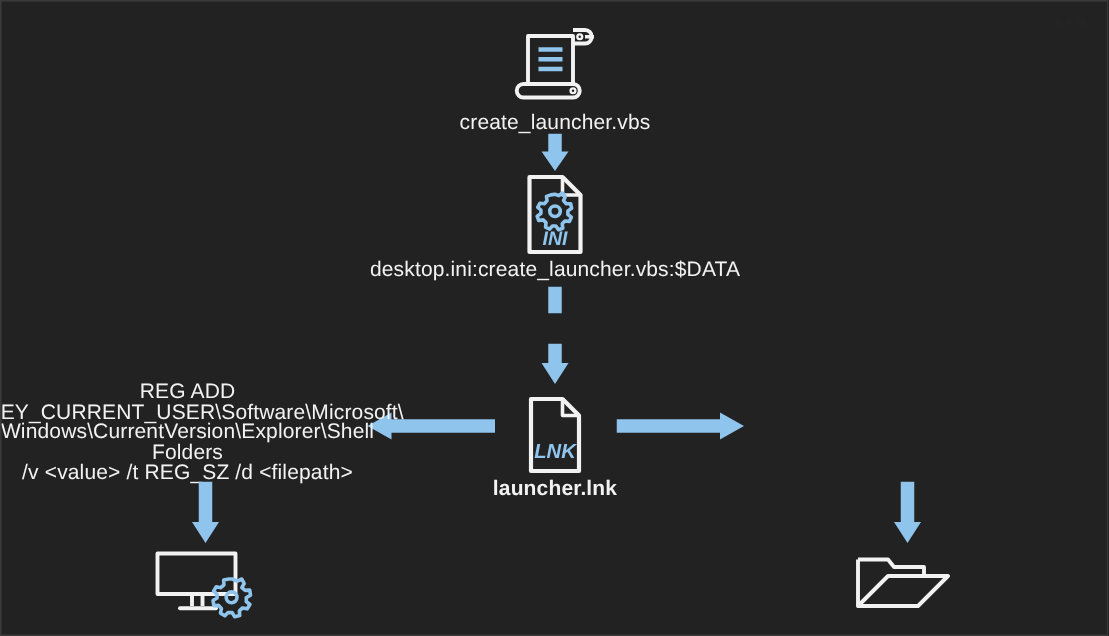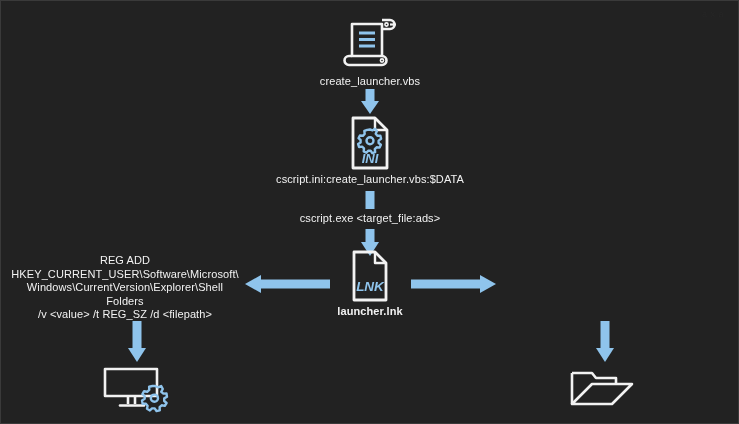--- a/index.html
+++ b/index.html
@@ -18,21 +18,21 @@
     font-family: "Liberation Sans", sans-serif;
     color: #f0f0f0;
   }
   .node {
     position: absolute;
     display: flex;
     flex-direction: column;
     align-items: center;
   }
   .label {
-    font-size: 11px;
+    font-size: 14px;
     line-height: 13.5px;
     color: #f2f2f2;
     text-align: center;
     letter-spacing: 0.1px;
     white-space: pre;
   }
   .label.multi { white-space: pre-line; }
   .icon-wrap {
     display: block;
     line-height: 0;
@@ -93,41 +93,38 @@
         <path d="M9 3 h22 l12 12 v38 h-34 z" fill="none" stroke="#f2f2f2" stroke-width="2.8" stroke-linejoin="round"></path>
         <path d="M31 3 v12 h12" fill="none" stroke="#f2f2f2" stroke-width="2.4" stroke-linejoin="round"></path>
 
         <g transform="translate(26,25)">
           <path d="M0 -10.5 L2.6 -9.6 L4.9 -11.3 L6.9 -9.0 L5.7 -6.3 L7.4 -4.2 L10.4 -4.2 L11.1 -1.2 L8.6 0.6 L8.6 3.0 L10.9 4.8 L9.6 7.6 L6.6 7.3 L4.8 9.2 L5.2 12.2 L2.3 13.2 L0.6 10.7 L-1.8 10.7 L-3.6 12.8 L-6.3 11.4 L-6.0 8.4 L-7.9 6.6 L-10.9 7.0 L-11.9 4.1 L-9.4 2.4 L-9.4 0.0 L-11.5 -1.8 L-10.1 -4.5 L-7.1 -4.2 L-5.3 -6.1 L-5.7 -9.1 L-2.8 -10.1 Z" fill="none" stroke="#8fc4ec" stroke-width="2.4" stroke-linejoin="round"></path>
           <circle cx="0" cy="0.8" r="3.5" fill="none" stroke="#8fc4ec" stroke-width="2.4"></circle>
         </g>
         <text x="26" y="48" text-anchor="middle" font-family="'Liberation Sans', sans-serif" font-size="13" font-weight="bold" fill="#8fc4ec">INI</text>
       </svg>
     </span>
-    <div class="label" style="margin-top:2px;">cscript.ini:create_launcher.vbs:$DATA</div>
+    <div class="label" style="margin-top:2px;">desktop.ini:create_launcher.vbs:$DATA</div>
   </div>
 
   <div class="conn" style="left:364px; top:190px;">
     <svg width="10" height="18" viewBox="0 0 10 18">
       <path d="M5 0 v18" stroke="#8fc4ec" stroke-width="9" fill="none"></path>
     </svg>
   </div>
 
-  <div class="node" style="left:269px; top:211px; width:200px;">
-    <div class="label">cscript.exe &lt;target_file:ads&gt;</div>
-  </div>
 
   <div class="conn" style="left:357px; top:228px;">
     <svg width="24" height="28" viewBox="0 0 24 28">
       <path d="M12 0 v14" stroke="#8fc4ec" stroke-width="9" fill="none"></path>
       <path d="M3 13 L21 13 L12 27 Z" fill="#8fc4ec"></path>
     </svg>
   </div>
 
-  <div class="node" style="left:329px; top:248px; width:80px;">
+  <div class="node" style="left:329px; top:262px; width:80px;">
     <span class="icon-wrap">
       <svg width="50" height="54" viewBox="0 0 50 54">
         <path d="M9 3 h21 l11 11 v37 h-32 z" fill="none" stroke="#f2f2f2" stroke-width="2.8" stroke-linejoin="round"></path>
         <path d="M30 3 v11 h11" fill="none" stroke="#f2f2f2" stroke-width="2.4" stroke-linejoin="round"></path>
         <text x="25" y="42" text-anchor="middle" font-family="'Liberation Sans', sans-serif" font-size="13.5" font-weight="bold" fill="#8fc4ec">LNK</text>
       </svg>
     </span>
     <div class="label" style="margin-top:2px;font-weight:bold;">launcher.lnk</div>
   </div>
 

